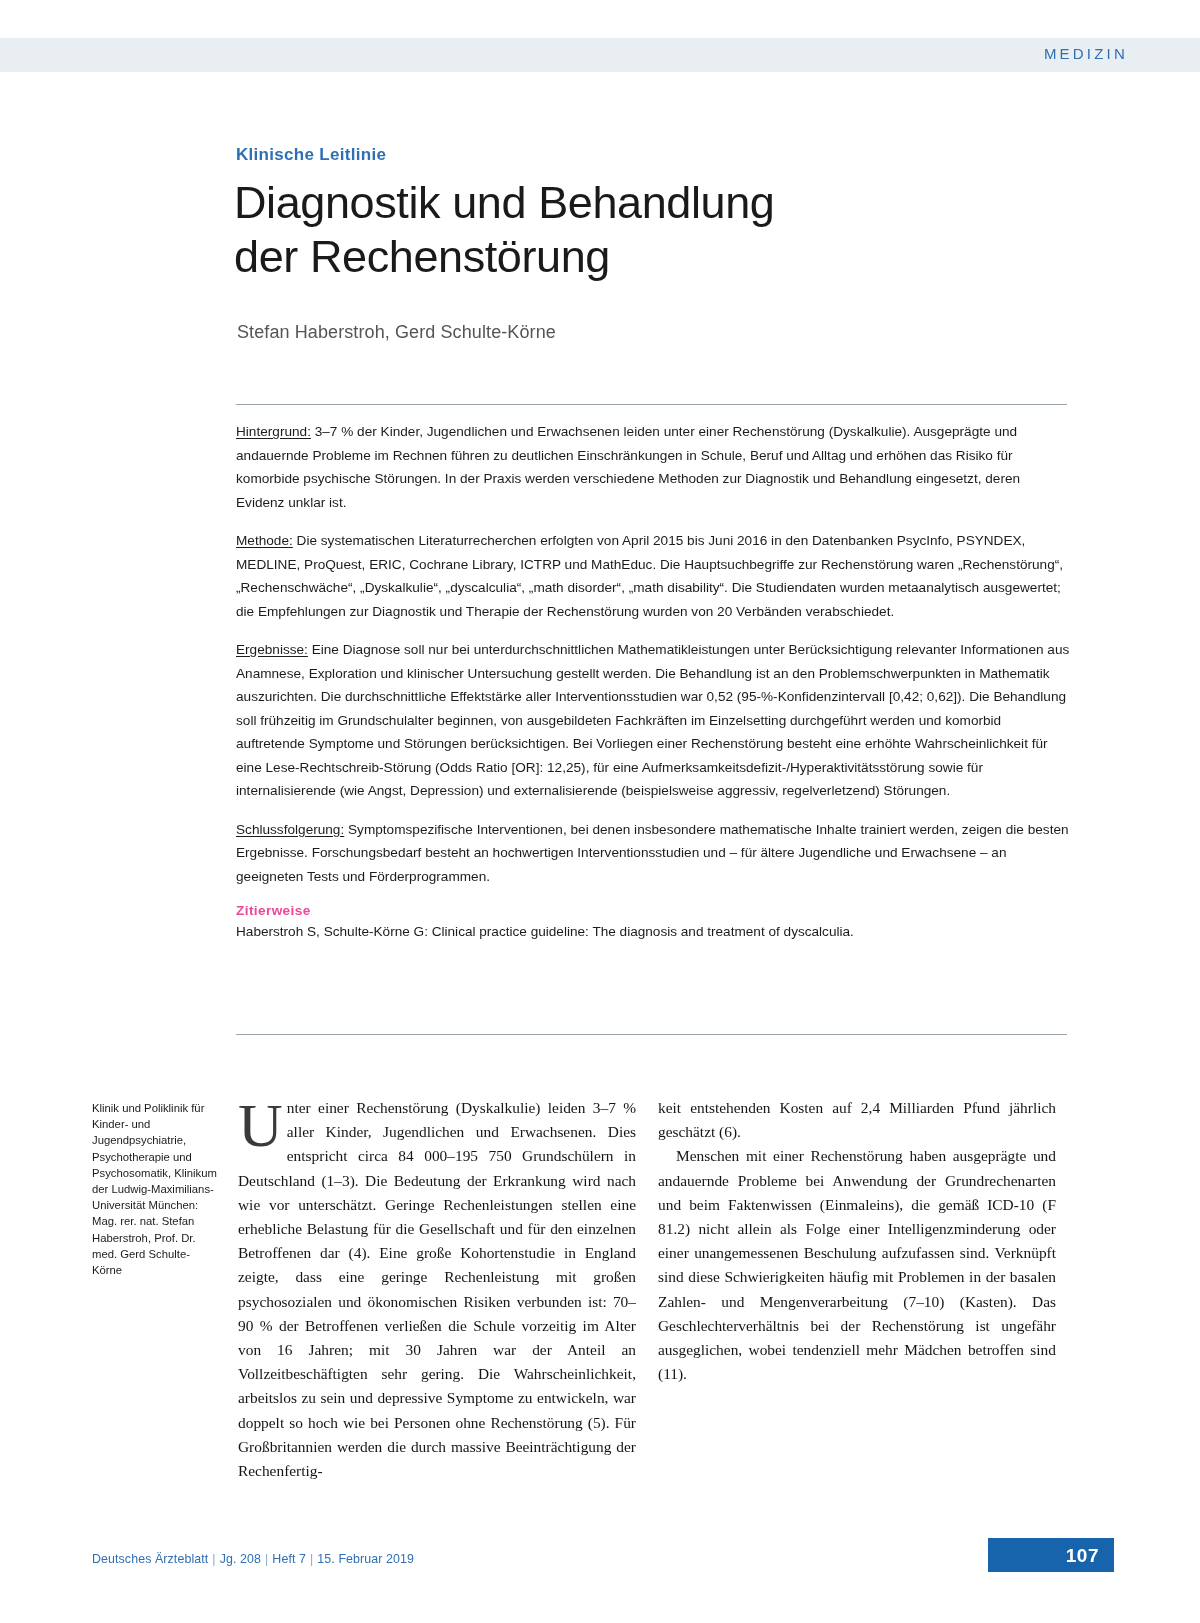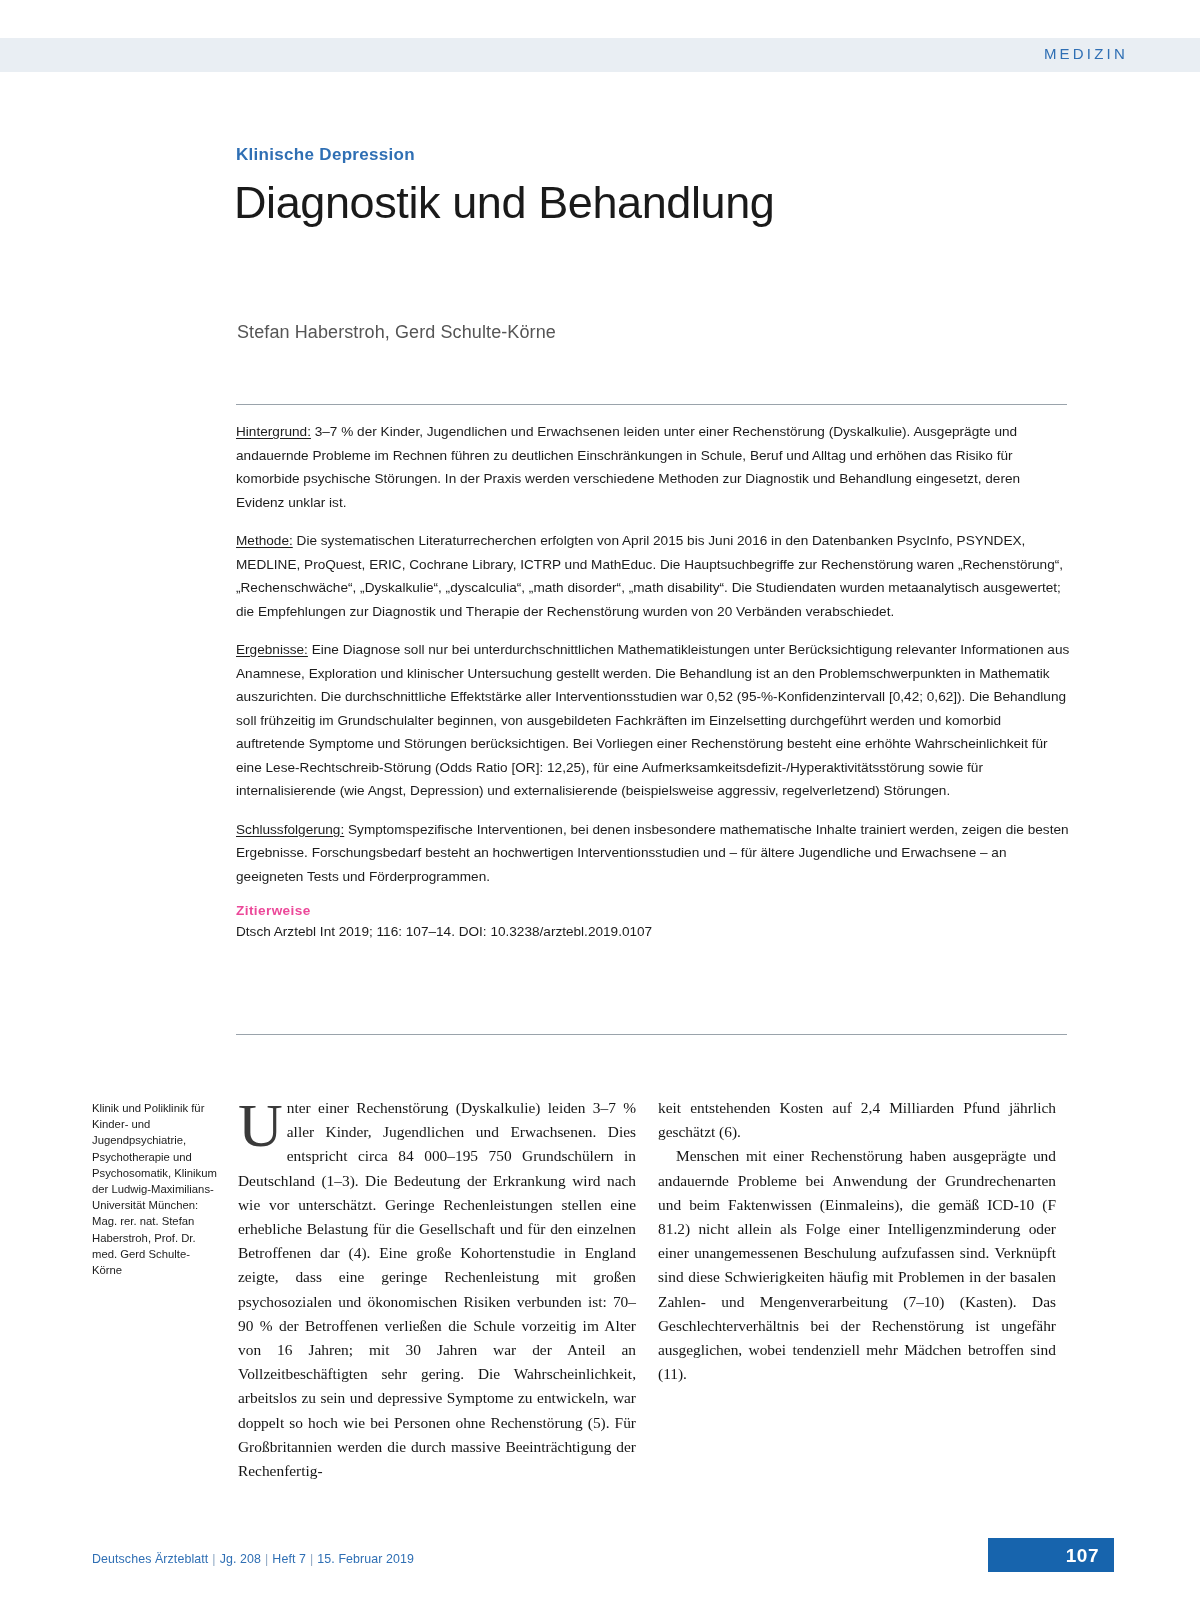--- a/index.html
+++ b/index.html
@@ -190,42 +190,43 @@
     color: #ffffff;
     letter-spacing: 0.5px;
   }
 </style>
 </head>
 <body>
 
 <div class="topbar"></div>
 <div class="topbar-label">MEDIZIN</div>
 
-<div class="kicker">Klinische Depression</div>
+<div class="kicker">Klinische Leitlinie</div>
 
 <div class="title">
   <div>Diagnostik und Behandlung</div>
+  <div>der Rechenstörung</div>
 </div>
 
 <div class="authors">Stefan Haberstroh, Gerd Schulte-Körne</div>
 
 <div class="rule rule-top"></div>
 
 <div class="abstract">
 
   <p class="abs-p"><span class="lbl">Hintergrund:</span><span> 3–7 % der Kinder, Jugendlichen und Erwachsenen leiden unter einer Rechenstörung (Dyskalkulie). Ausgeprägte und andauernde Probleme im Rechnen führen zu deutlichen Einschränkungen in Schule, Beruf und Alltag und erhöhen das Risiko für komorbide psychische Störungen. In der Praxis werden verschiedene Methoden zur Diagnostik und Behandlung eingesetzt, deren Evidenz unklar ist.</span></p>
 
   <p class="abs-p"><span class="lbl">Methode:</span><span> Die systematischen Literaturrecherchen erfolgten von April 2015 bis Juni 2016 in den Datenbanken PsycInfo, PSYNDEX, MEDLINE, ProQuest, ERIC, Cochrane Library, ICTRP und MathEduc. Die Hauptsuchbegriffe zur Rechenstörung waren „Rechenstörung“, „Rechenschwäche“, „Dyskalkulie“, „dyscalculia“, „math disorder“, „math disability“. Die Studiendaten wurden metaanalytisch ausgewertet; die Empfehlungen zur Diagnostik und Therapie der Rechenstörung wurden von 20 Verbänden verabschiedet.</span></p>
 
   <p class="abs-p"><span class="lbl">Ergebnisse:</span><span> Eine Diagnose soll nur bei unterdurchschnittlichen Mathematikleistungen unter Berücksichtigung relevanter Informationen aus Anamnese, Exploration und klinischer Untersuchung gestellt werden. Die Behandlung ist an den Problemschwerpunkten in Mathematik auszurichten. Die durchschnittliche Effektstärke aller Interventionsstudien war 0,52 (95-%-Konfidenzintervall [0,42; 0,62]). Die Behandlung soll frühzeitig im Grundschulalter beginnen, von ausgebildeten Fachkräften im Einzelsetting durchgeführt werden und komorbid auftretende Symptome und Störungen berücksichtigen. Bei Vorliegen einer Rechenstörung besteht eine erhöhte Wahrscheinlichkeit für eine Lese-Rechtschreib-Störung (Odds Ratio [OR]: 12,25), für eine Aufmerksamkeitsdefizit-/Hyperaktivitätsstörung sowie für internalisierende (wie Angst, Depression) und externalisierende (beispielsweise aggressiv, regelverletzend) Störungen.</span></p>
 
   <p class="abs-p"><span class="lbl">Schlussfolgerung:</span><span> Symptomspezifische Interventionen, bei denen insbesondere mathematische Inhalte trainiert werden, zeigen die besten Ergebnisse. Forschungsbedarf besteht an hochwertigen Interventionsstudien und – für ältere Jugendliche und Erwachsene – an geeigneten Tests und Förderprogrammen.</span></p>
 
   <div class="cite-head">Zitierweise</div>
-  <div class="cite-line">Dtsch Arztebl Int 2019; 116: 107–14. DOI: 10.3238/arztebl.2019.0107</div>
+  <div class="cite-line">Haberstroh S, Schulte-Körne G: Clinical practice guideline: The diagnosis and treatment of dyscalculia.</div>
 </div>
 
 <div class="rule rule-bottom"></div>
 
 <div class="affil">Klinik und Poliklinik für Kinder- und Jugendpsychiatrie, Psychotherapie und Psychosomatik, Klinikum der Ludwig-Maximilians-Universität München: Mag. rer. nat. Stefan Haberstroh, Prof. Dr. med. Gerd Schulte-Körne</div>
 
 <div class="body-cols">
 
   <div class="col col-left">
     <p><span class="dropcap">U</span><span>nter einer Rechenstörung (Dyskalkulie) leiden 3–7 % aller Kinder, Jugendlichen und Erwachsenen. Dies entspricht circa 84 000–195 750 Grundschülern in Deutschland (1–3). Die Bedeutung der Erkrankung wird nach wie vor unterschätzt. Geringe Rechenleistungen stellen eine erhebliche Belastung für die Gesellschaft und für den einzelnen Betroffenen dar (4). Eine große Kohortenstudie in England zeigte, dass eine geringe Rechenleistung mit großen psychosozialen und ökonomischen Risiken verbunden ist: 70–90 % der Betroffenen verließen die Schule vorzeitig im Alter von 16 Jahren; mit 30 Jahren war der Anteil an Vollzeitbeschäftigten sehr gering. Die Wahrscheinlichkeit, arbeitslos zu sein und depressive Symptome zu entwickeln, war doppelt so hoch wie bei Personen ohne Rechenstörung (5). Für Großbritannien werden die durch massive Beeinträchtigung der Rechenfertig-</span></p>

